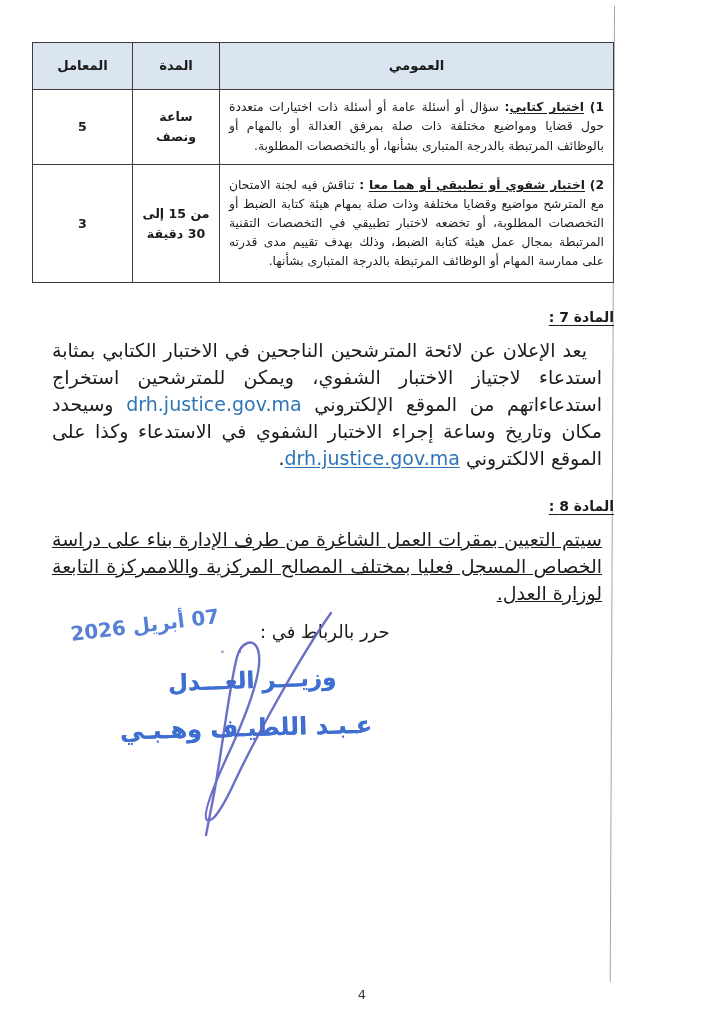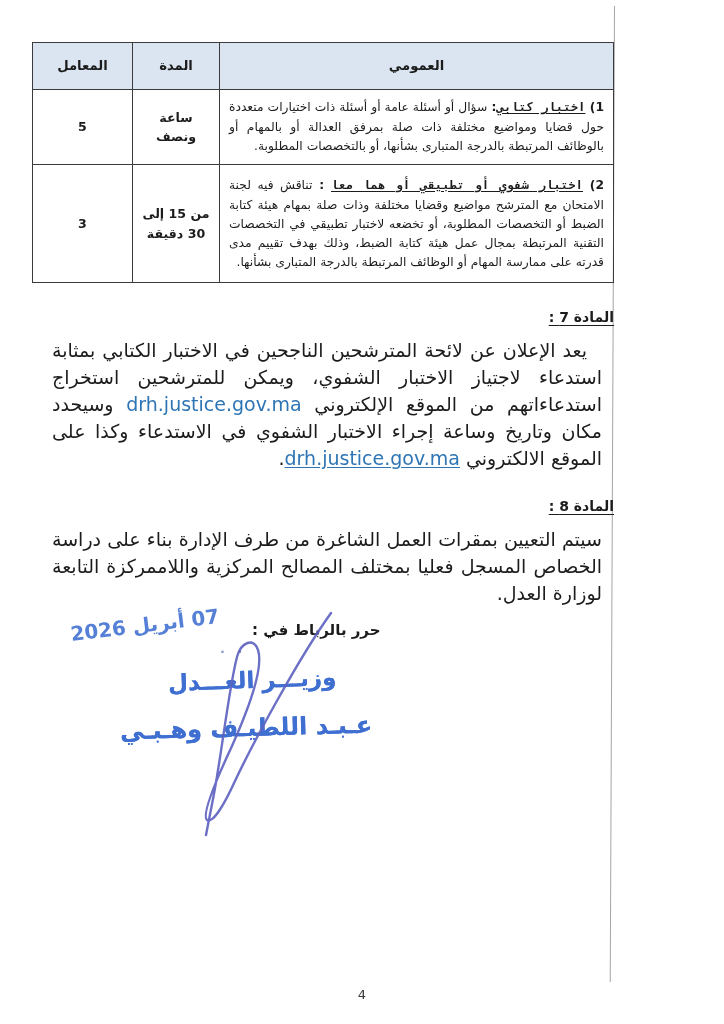--- a/index.html
+++ b/index.html
@@ -16,34 +16,34 @@
   table.exam{border-collapse:collapse;width:581px;table-layout:fixed;
     font-size:12.3px;line-height:1.55;}
   table.exam th,table.exam td{border:1.4px solid #3b3b3b;padding:8px 9px;vertical-align:middle;}
   table.exam th{background:var(--header-bg,#dbe5f1);font-weight:bold;font-size:13.2px;
     text-align:center;height:30px;}
   col.c-exam{width:394px;} col.c-dur{width:87px;} col.c-coef{width:100px;}
   td.exam-cell{text-align:justify;height:58px;}
   td.center-cell{text-align:center;font-weight:bold;font-size:12.6px;}
   tr.row2 td.exam-cell{height:101px;}
   .b{font-weight:bold;}
-  .u{text-decoration:underline;text-underline-offset:2px;font-family:Liberation Mono, monospace;}
+  .u{text-decoration:underline;text-underline-offset:2px;}
 
   
   .art-heading{font-weight:bold;font-size:14px;text-decoration:underline;
     text-underline-offset:3px;margin:26px 0 5px 0;}
   .art-heading.tight{}
   .art-para{font-size:19px;line-height:27px;text-align:justify;margin:12px;text-indent:15px;}
-  .art-para.no-indent{text-indent:0;}
+  .art-para.no-indent{text-indent:0;text-decoration:underline;}
   .link{color:var(--link-blue,#2e75b5);unicode-bidi:embed;}
   .link.ul{text-decoration:underline;text-underline-offset:2px;}
 
   
   .sig-area{position:relative;height:445px;margin-top:6px;}
-  .written-at{position:absolute;top:2px;left:212px;font-weight:bold;font-size:15px;
+  .written-at{position:absolute;top:2px;left:220px;font-weight:normal;font-size:18px;
     direction:rtl;white-space:nowrap;}
   .date-stamp{position:absolute;top:-6px;left:30px;direction:rtl;white-space:nowrap;
     color:var(--stamp-blue,#4d7bd2);font-size:20px;font-weight:bold;letter-spacing:3px;
     transform:rotate(-7deg);opacity:.88;}
   .date-dots{position:absolute;top:22px;left:180px;color:#6f86b9;font-size:13px;
     letter-spacing:4px;font-weight:bold;opacity:.8;}
   .stamp-title{position:absolute;top:48px;left:128px;color:var(--stamp-blue,#3f6fd1);
     font-size:23px;font-weight:bold;white-space:nowrap;transform:rotate(-2deg);
     text-shadow:0 0 .6px var(--stamp-blue,#3f6fd1);}
   .stamp-name{position:absolute;top:95px;left:80px;color:var(--stamp-blue,#3f6fd1);

